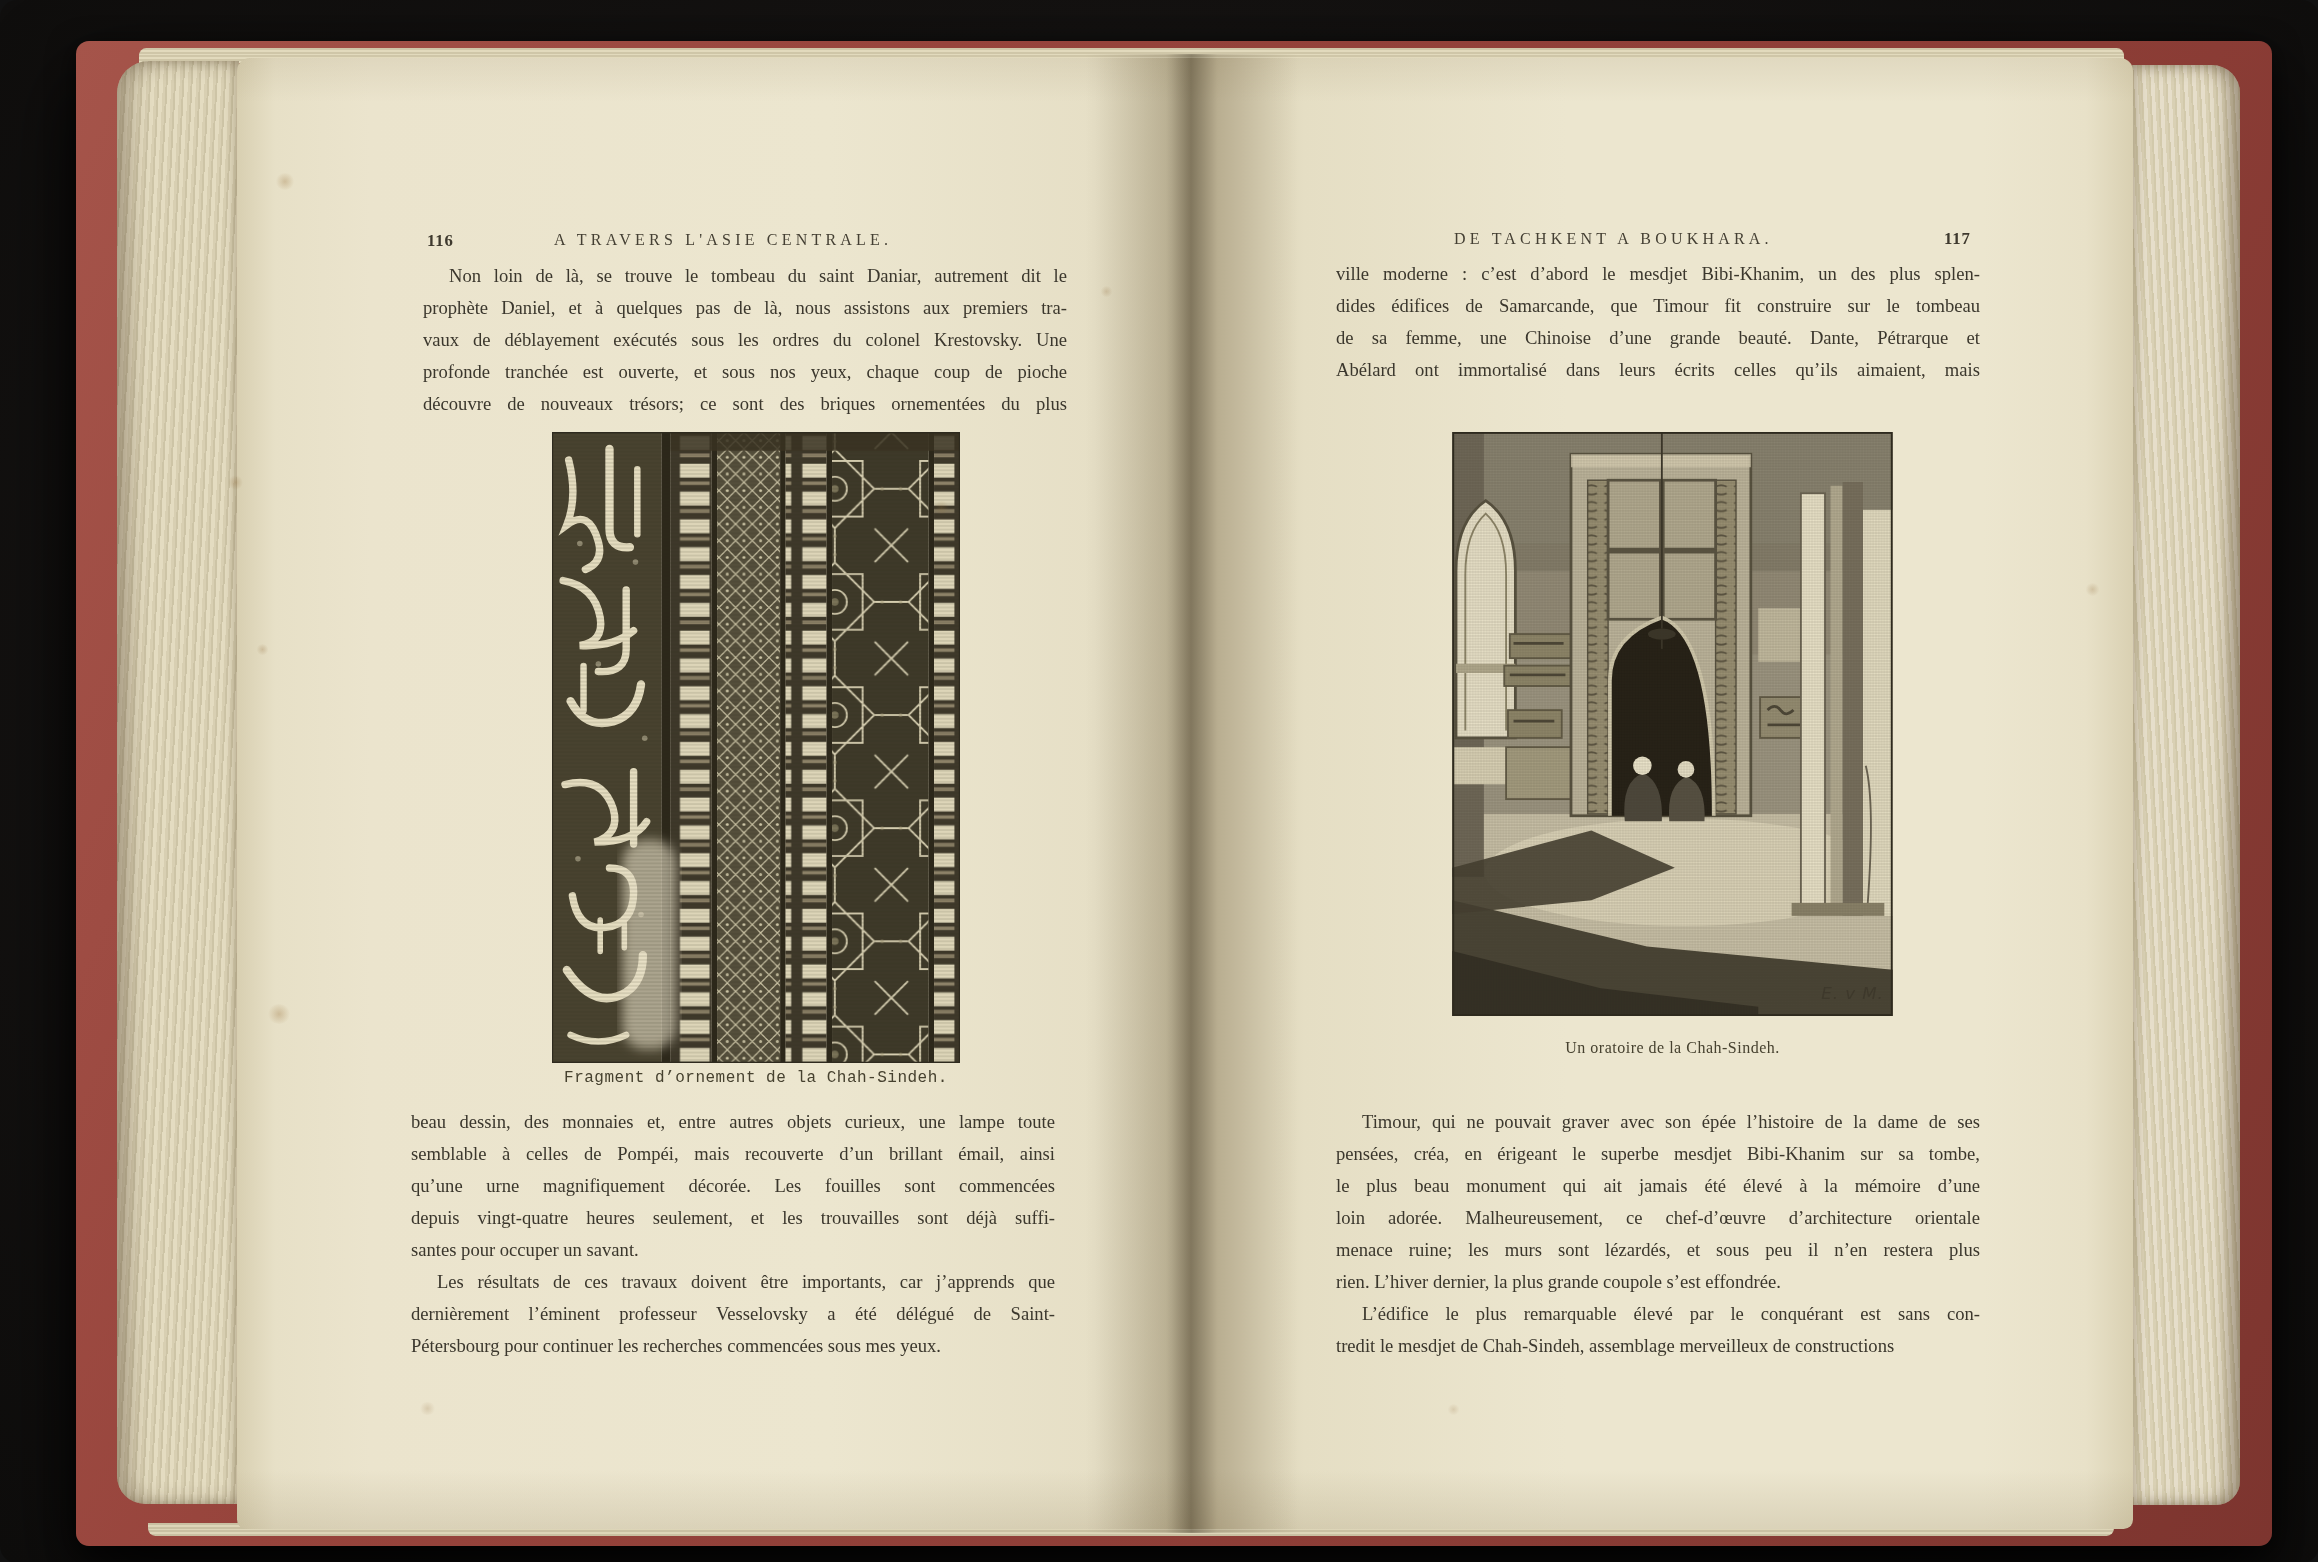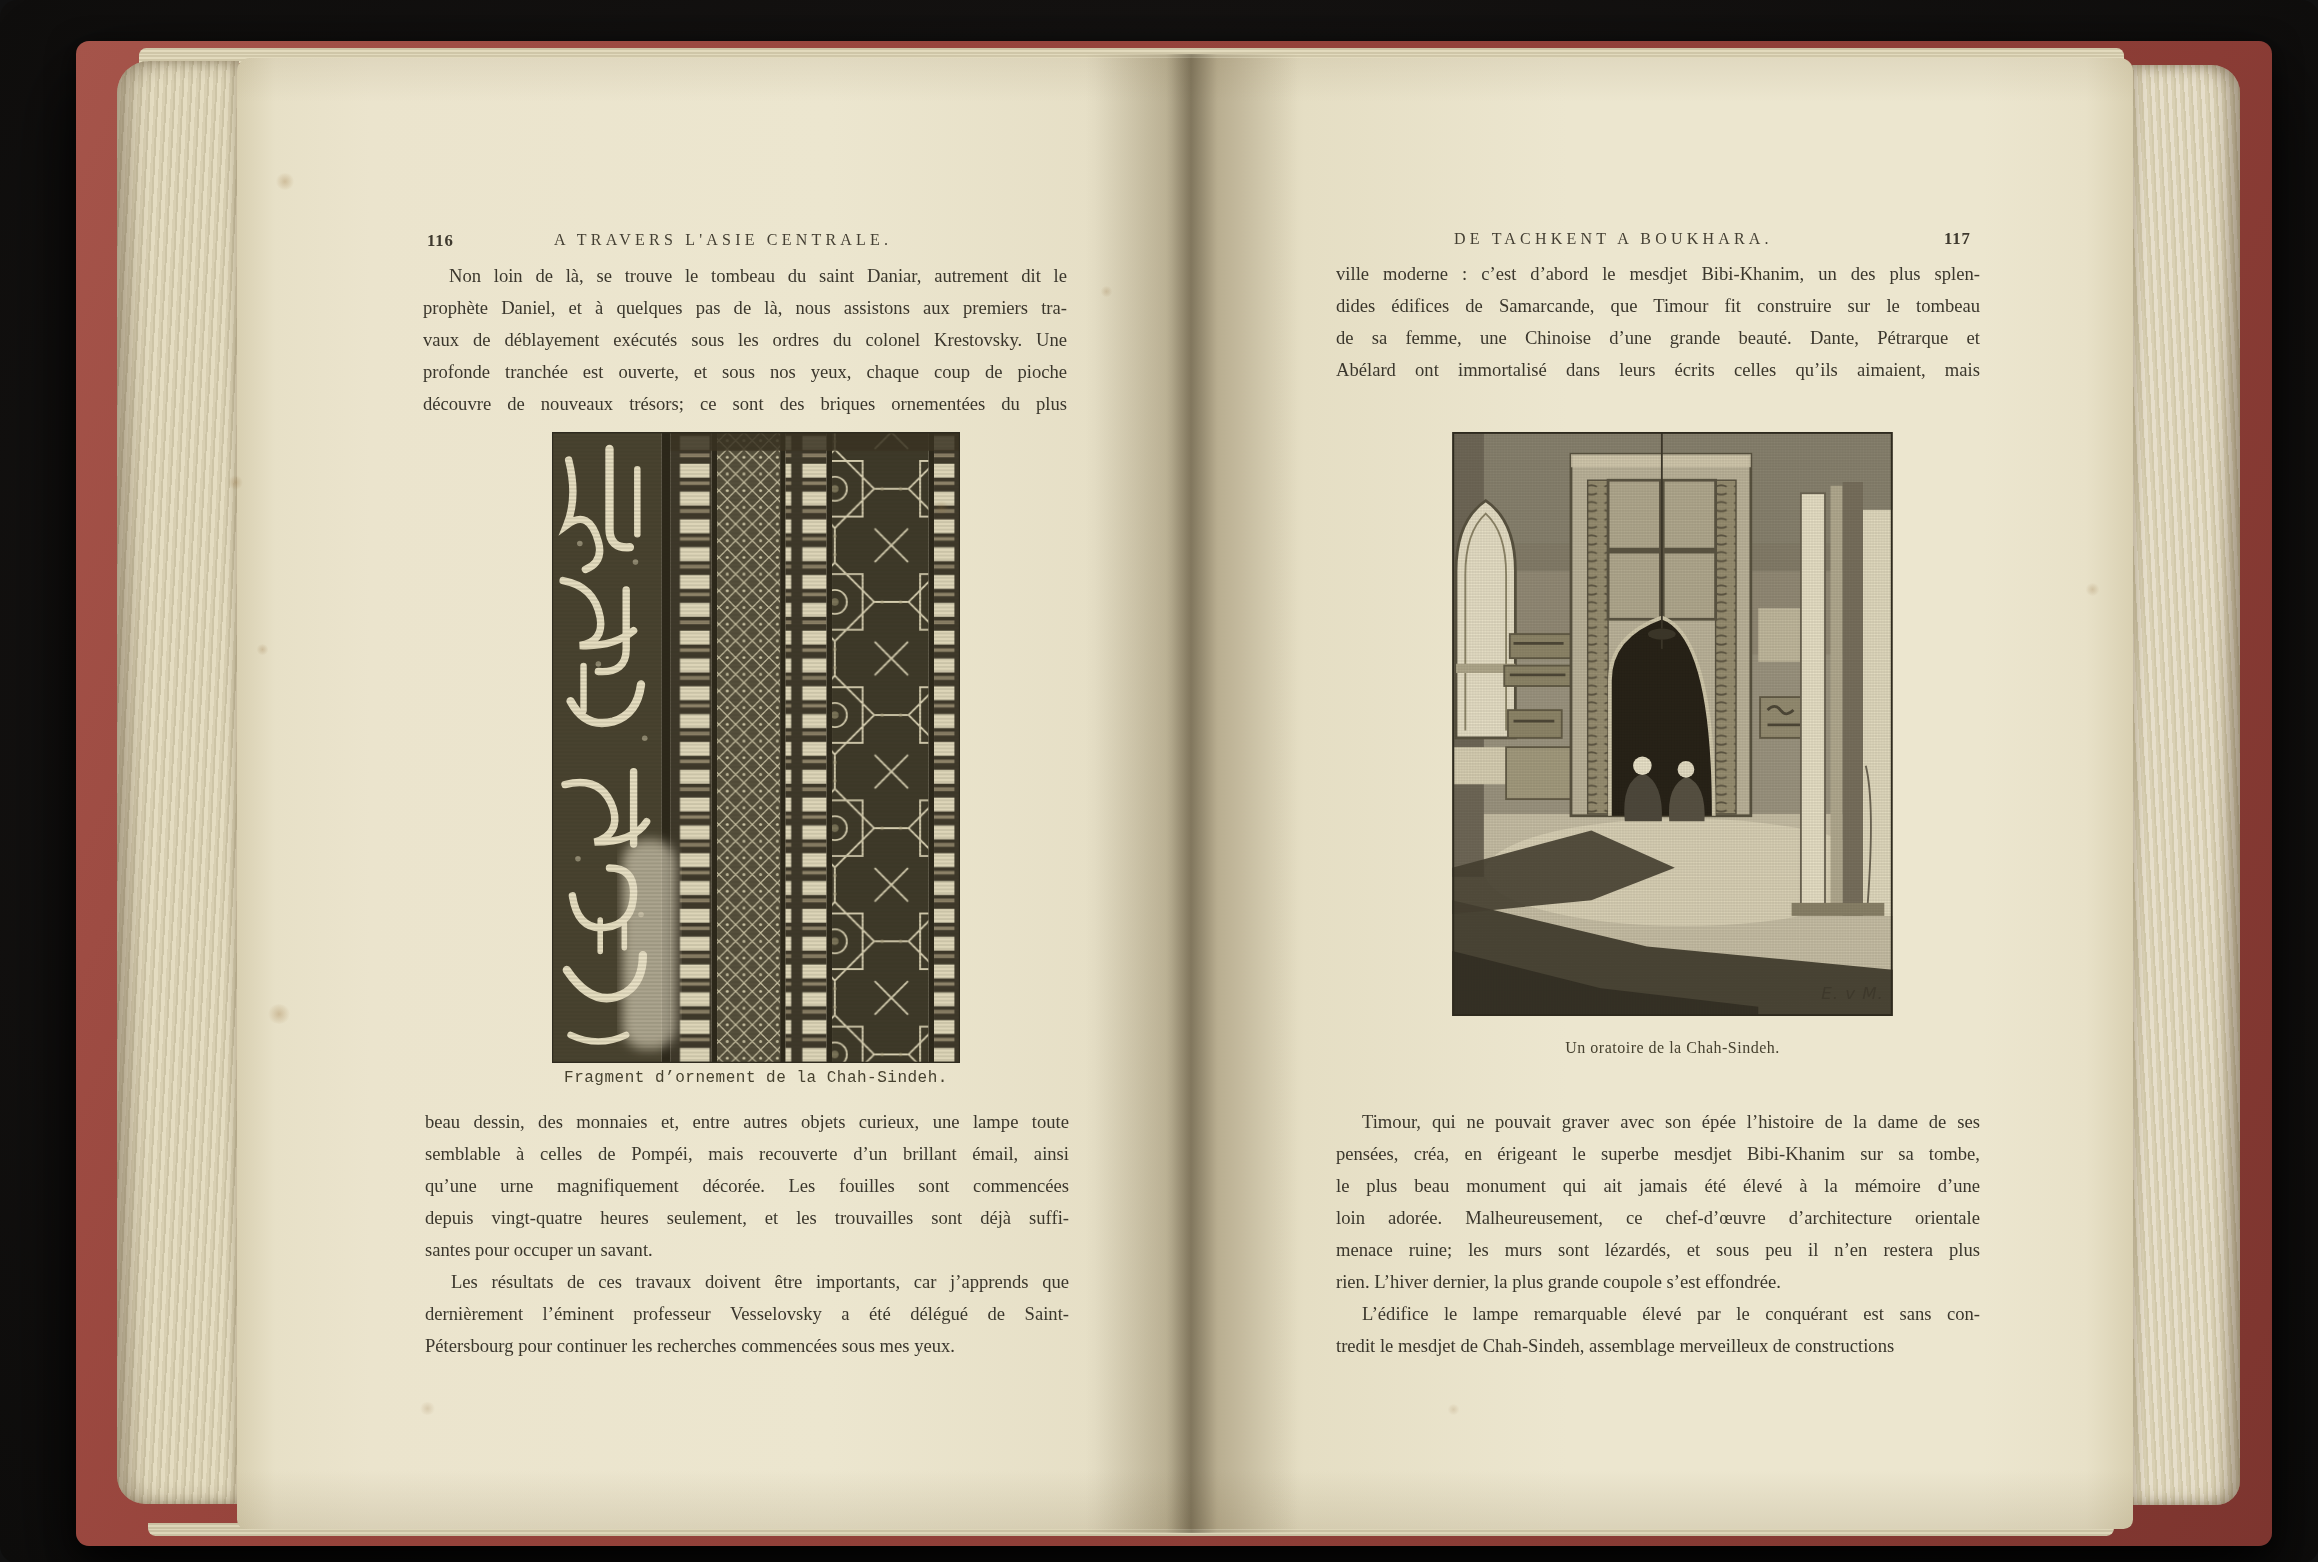--- a/index.html
+++ b/index.html
@@ -180,21 +180,21 @@
 
         <rect x="76" y="440" width="58" height="225" rx="24" fill="rgba(232,224,200,0.62)" filter="url(#soft)"></rect>
 
         <rect width="440" height="680" fill="url(#grain)"></rect>
         <rect x="0.5" y="0.5" width="439" height="679" fill="none" stroke="#2e2a1e" stroke-width="1.5"></rect>
       </svg>
     </div>
 
     <div class="caption" style="left:315px;top:1011px;width:408px;font-family:Liberation Mono, monospace;">Fragment d’ornement de la Chah-Sindeh.</div>
 
-    <div class="textcol" style="left:188px;top:1048px;width:644px;">
+    <div class="textcol" style="left:174px;top:1048px;width:644px;">
       <div class="line">beau dessin, des monnaies et, entre autres objets curieux, une lampe toute</div>
       <div class="line">semblable à celles de Pompéi, mais recouverte d’un brillant émail, ainsi</div>
       <div class="line">qu’une urne magnifiquement décorée. Les fouilles sont commencées</div>
       <div class="line">depuis vingt-quatre heures seulement, et les trouvailles sont déjà suffi-</div>
       <div class="line end">santes pour occuper un savant.</div>
       <div class="line start">Les résultats de ces travaux doivent être importants, car j’apprends que</div>
       <div class="line">dernièrement l’éminent professeur Vesselovsky a été délégué de Saint-</div>
       <div class="line end">Pétersbourg pour continuer les recherches commencées sous mes yeux.</div>
     </div>
   </div>
@@ -298,21 +298,21 @@
 
     <div class="caption" style="left:261px;top:981px;width:441px;">Un oratoire de la Chah-Sindeh.</div>
 
     <div class="textcol" style="left:145px;top:1048px;width:644px;">
       <div class="line start">Timour, qui ne pouvait graver avec son épée l’histoire de la dame de ses</div>
       <div class="line">pensées, créa, en érigeant le superbe mesdjet Bibi-Khanim sur sa tombe,</div>
       <div class="line">le plus beau monument qui ait jamais été élevé à la mémoire d’une</div>
       <div class="line">loin adorée. Malheureusement, ce chef-d’œuvre d’architecture orientale</div>
       <div class="line">menace ruine; les murs sont lézardés, et sous peu il n’en restera plus</div>
       <div class="line end">rien. L’hiver dernier, la plus grande coupole s’est effondrée.</div>
-      <div class="line start">L’édifice le lampe remarquable élevé par le conquérant est sans con-</div>
+      <div class="line start">L’édifice le plus remarquable élevé par le conquérant est sans con-</div>
       <div class="line end">tredit le mesdjet de Chah-Sindeh, assemblage merveilleux de constructions</div>
     </div>
   </div>
 
   <div class="gutter"></div>
 
   <div class="spot" style="left:275px;top:173px;width:20.4px;height:16.7px;background:radial-gradient(circle,rgba(150,110,55,0.30),rgba(150,110,55,0) 70%);"></div>
   <div class="spot" style="left:228px;top:475px;width:15px;height:15px;background:radial-gradient(circle,rgba(140,100,50,0.28),rgba(140,100,50,0) 70%);"></div>
   <div class="spot" style="left:267px;top:1004px;width:24px;height:20.4px;background:radial-gradient(circle,rgba(150,110,55,0.32),rgba(150,110,55,0) 70%);"></div>
   <div class="spot" style="left:256px;top:644px;width:13px;height:11px;background:radial-gradient(circle,rgba(140,100,50,0.25),rgba(140,100,50,0) 70%);"></div>

